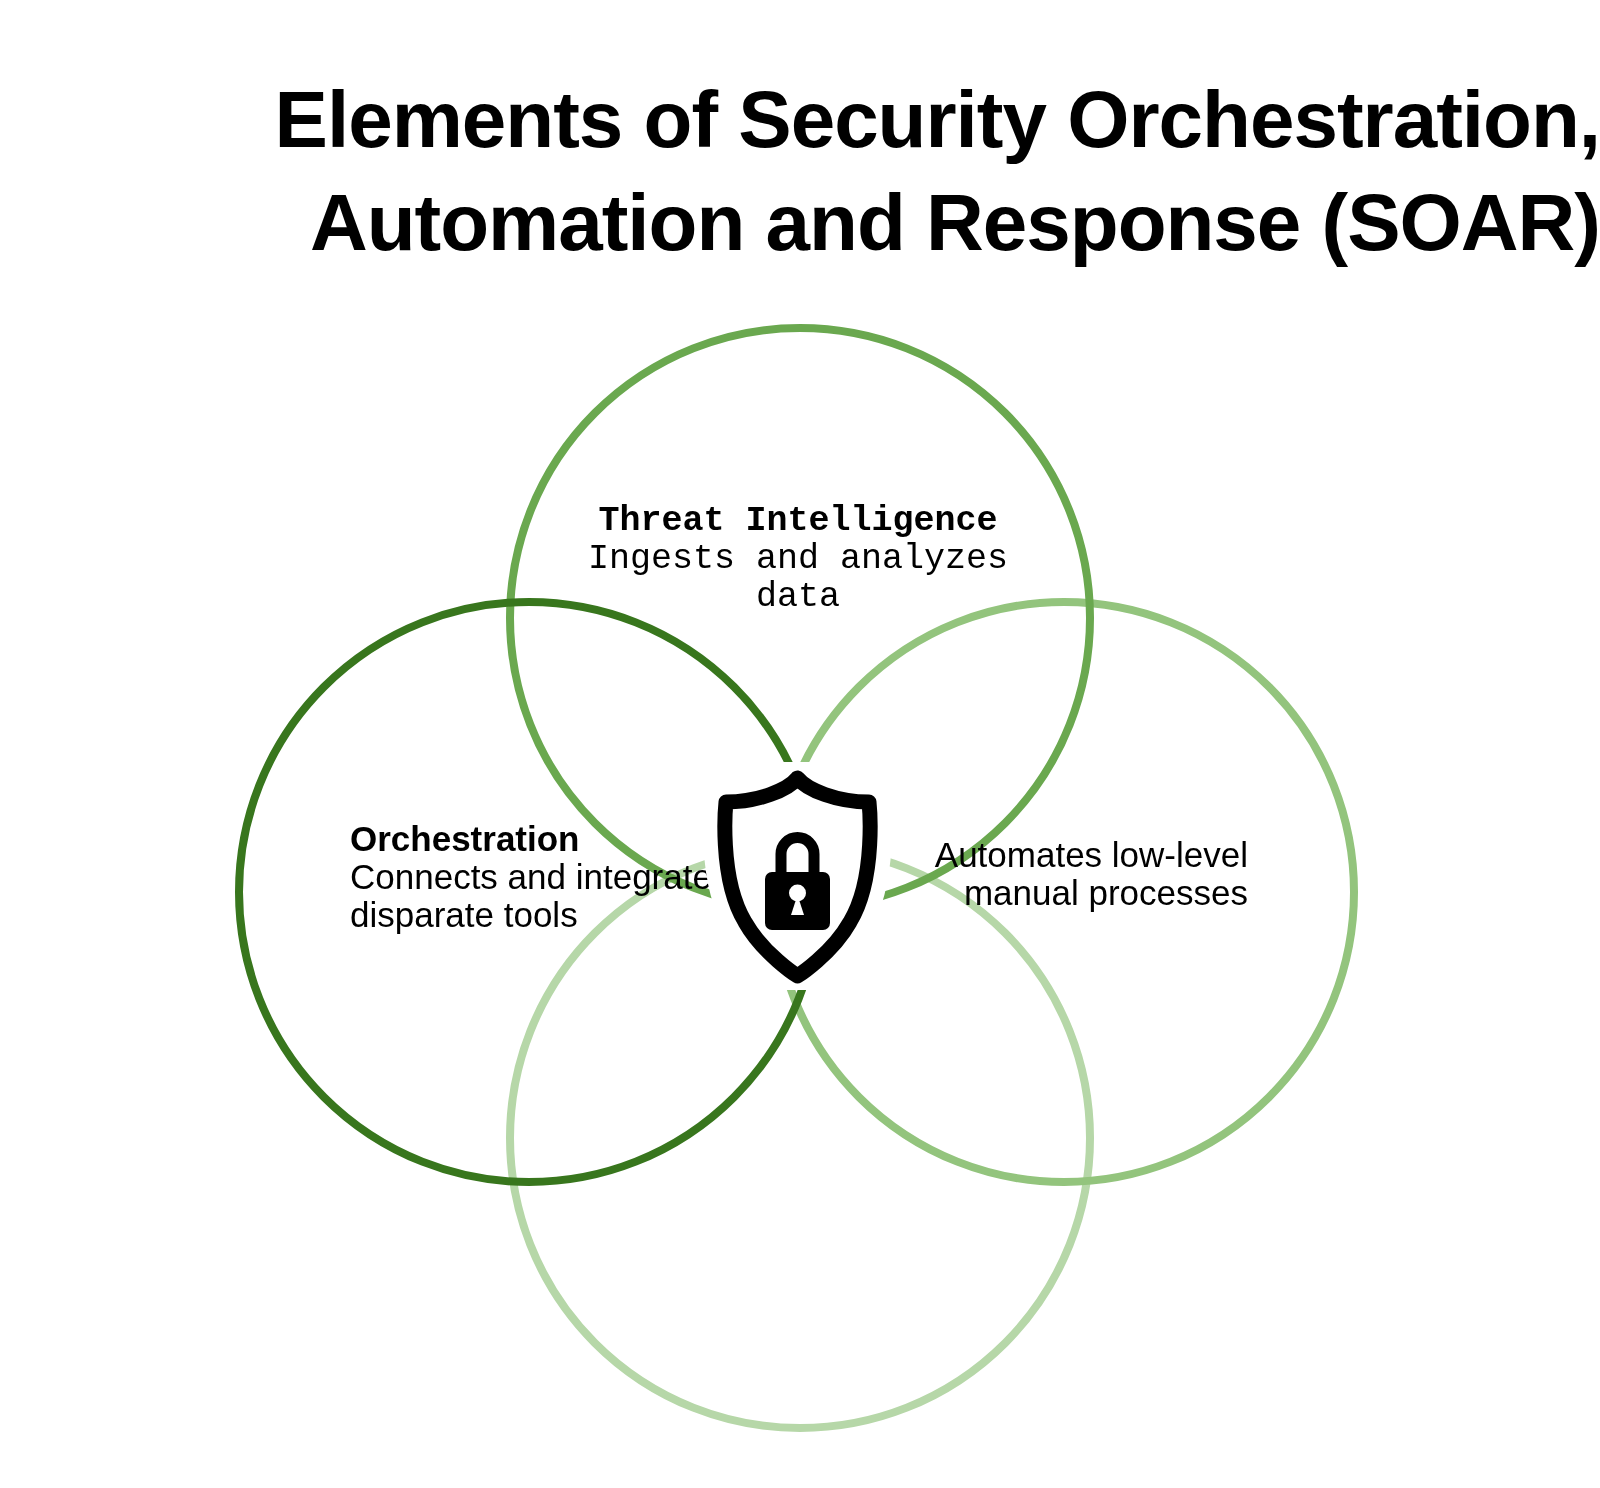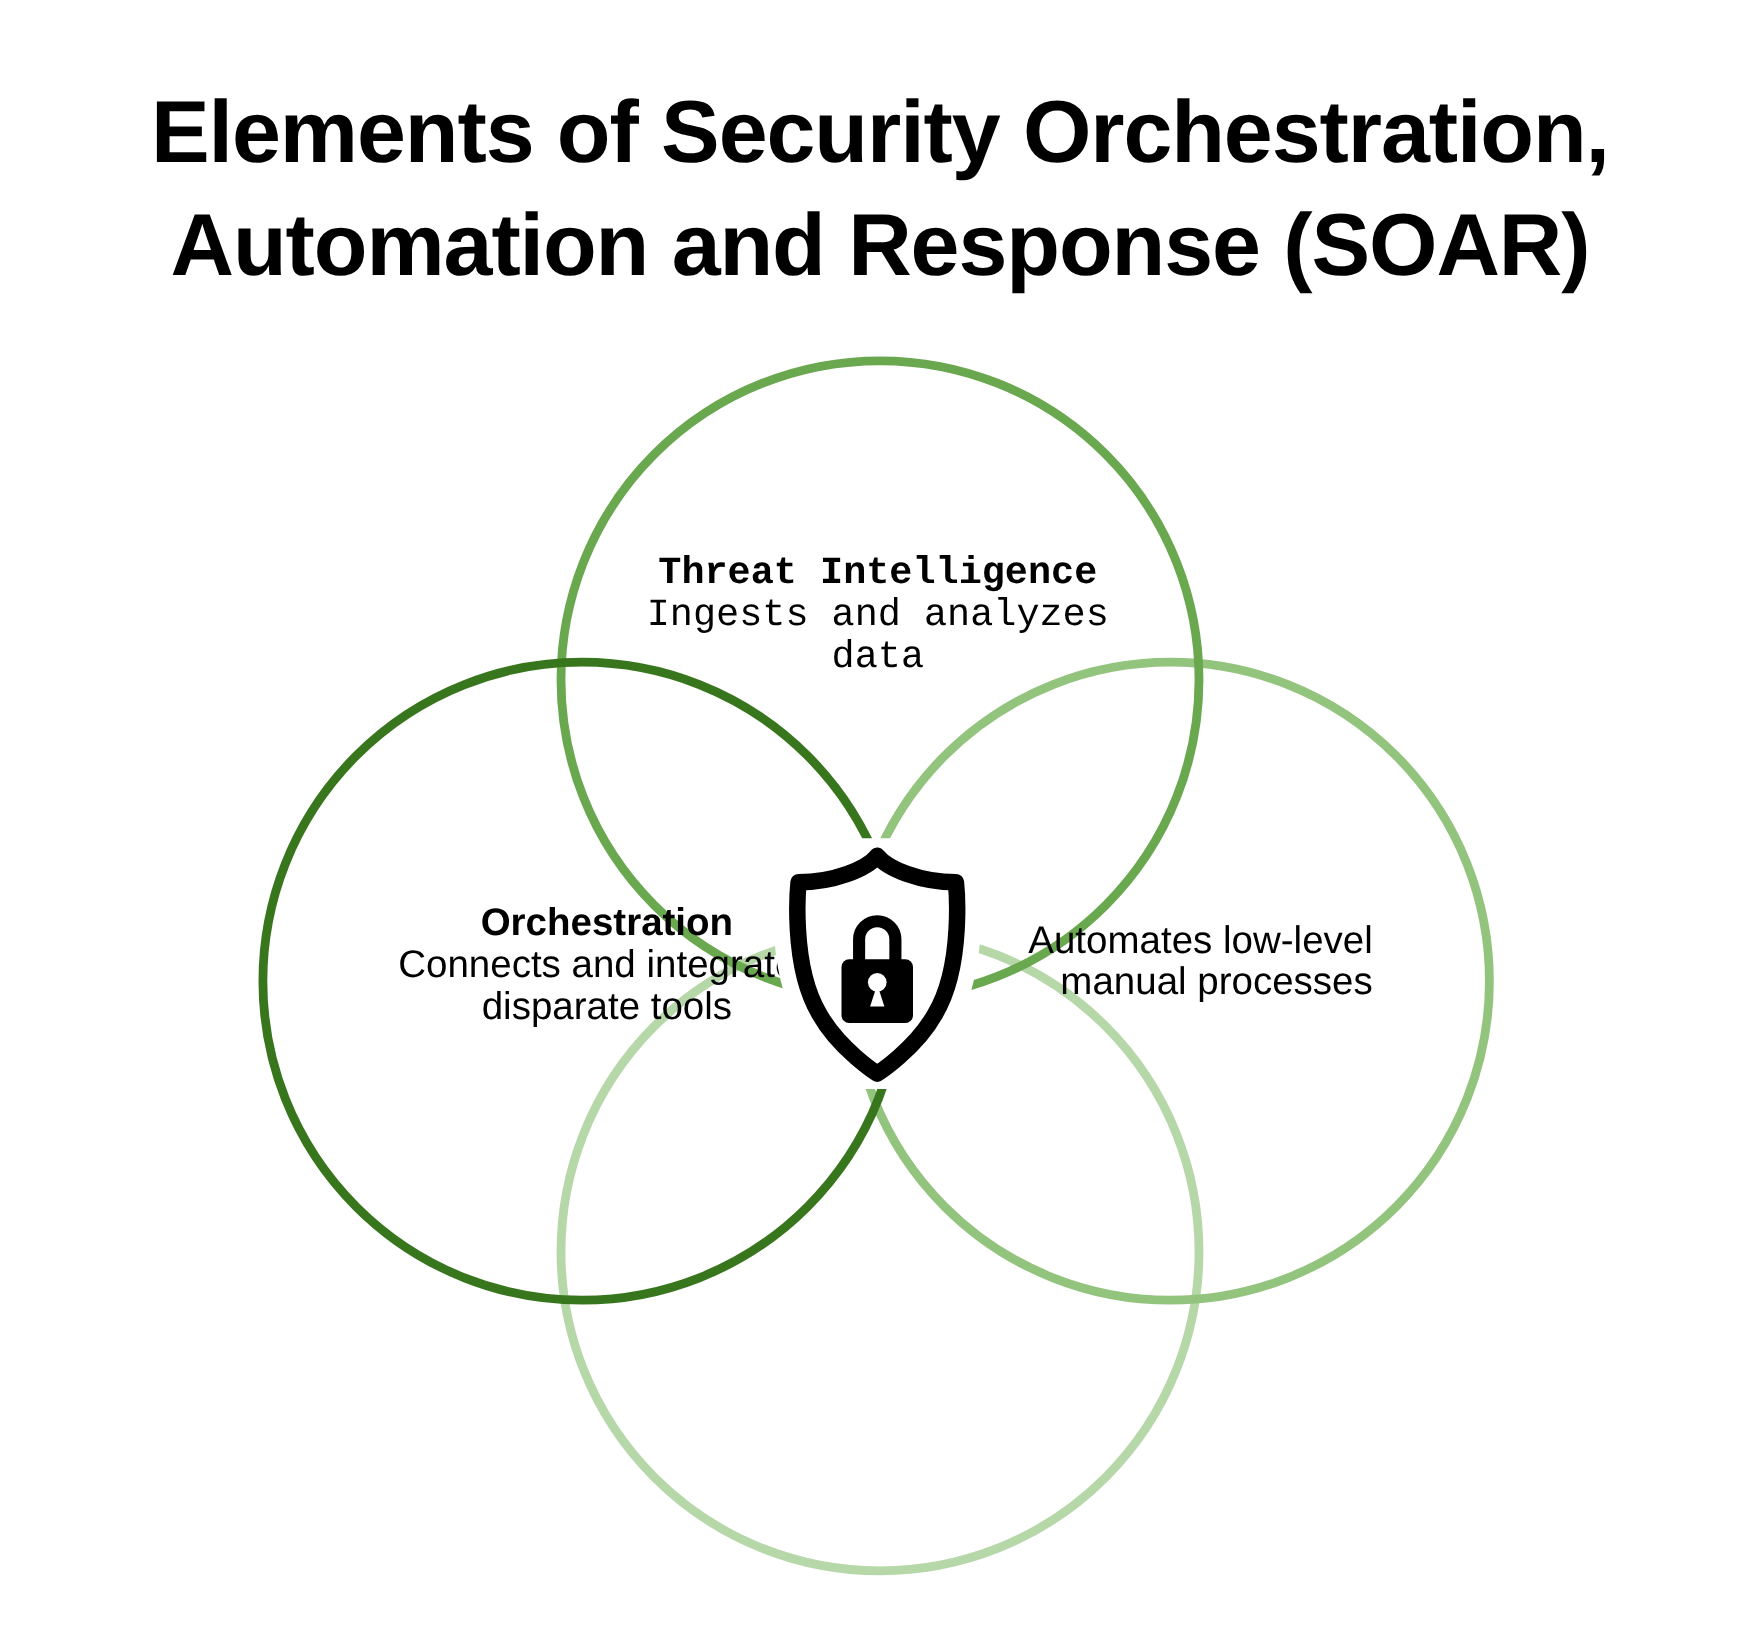--- a/index.html
+++ b/index.html
@@ -11,21 +11,21 @@
     overflow: hidden;
     font-family: "Liberation Sans", "DejaVu Sans", sans-serif;
     color: #000000;
   }
   .title {
     position: absolute;
     top: 68px;
     left: 0;
     width: 100%;
     margin: 0;
-    text-align: center;
+    text-align: right;
     font-size: 80px;
     line-height: 103px;
     font-weight: bold;
     letter-spacing: -1px;
     color: #000000;
   }
   .title-line { display: block; white-space: nowrap; }
 
   .venn {
     position: absolute;
@@ -37,21 +37,21 @@
 
   .label {
     position: absolute;
     font-size: 35px;
     line-height: 38px;
     color: #000000;
   }
   .label-title { font-weight: bold; }
   .label-line, .label-title { white-space: nowrap; }
   .label-top    { top: 502px;  left: 798px;  transform: translateX(-50%); text-align: center; font-family: Liberation Mono, monospace; }
-  .label-left   { top: 820px;  left: 350px;  text-align: center; margin-left: 12px; }
+  .label-left   { top: 820px;  left: 350px;  text-align: left; }
   .label-right  { top: 836px;  right: 352px; text-align: right; }
   .label-bottom { top: 1137px; left: 800px;  transform: translateX(-50%); text-align: center; }
 
   .shield {
     position: absolute;
     left: 700px;
     top: 762px;
     width: 195px;
     height: 228px;
   }

